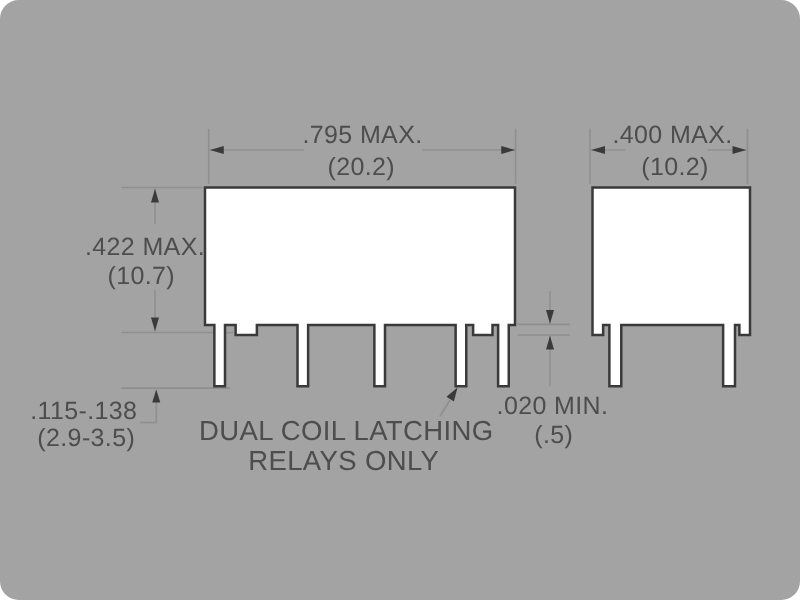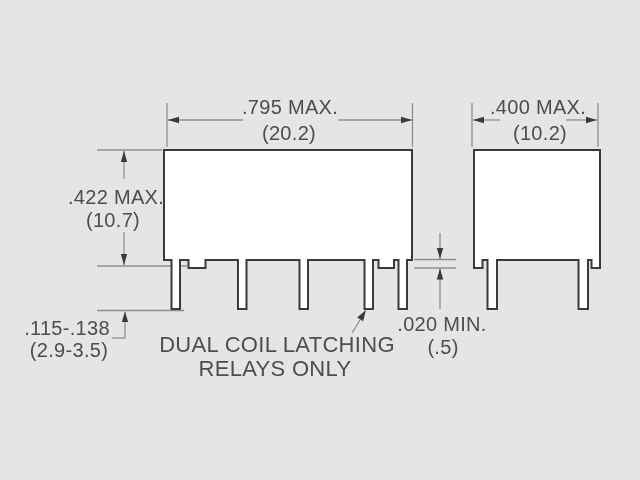--- a/index.html
+++ b/index.html
@@ -4,23 +4,24 @@
 <style>
   html, body {
     margin: 0;
     padding: 0;
     background: #ffffff;
   }
   .stage {
     position: relative;
     width: 640px;
     height: 480px;
-    background: #e5e5e5;
+    background: #a3a3a3;
     overflow: hidden;
     font-family: "Liberation Sans", "DejaVu Sans", sans-serif;
+    border-radius: 15px;
   }
   svg { display: block; }
   .outline {
     fill: #ffffff;
     stroke: #3a3a3a;
     stroke-width: 2;
     stroke-linejoin: miter;
   }
   .dimline {
     stroke: #8f8f8f;

